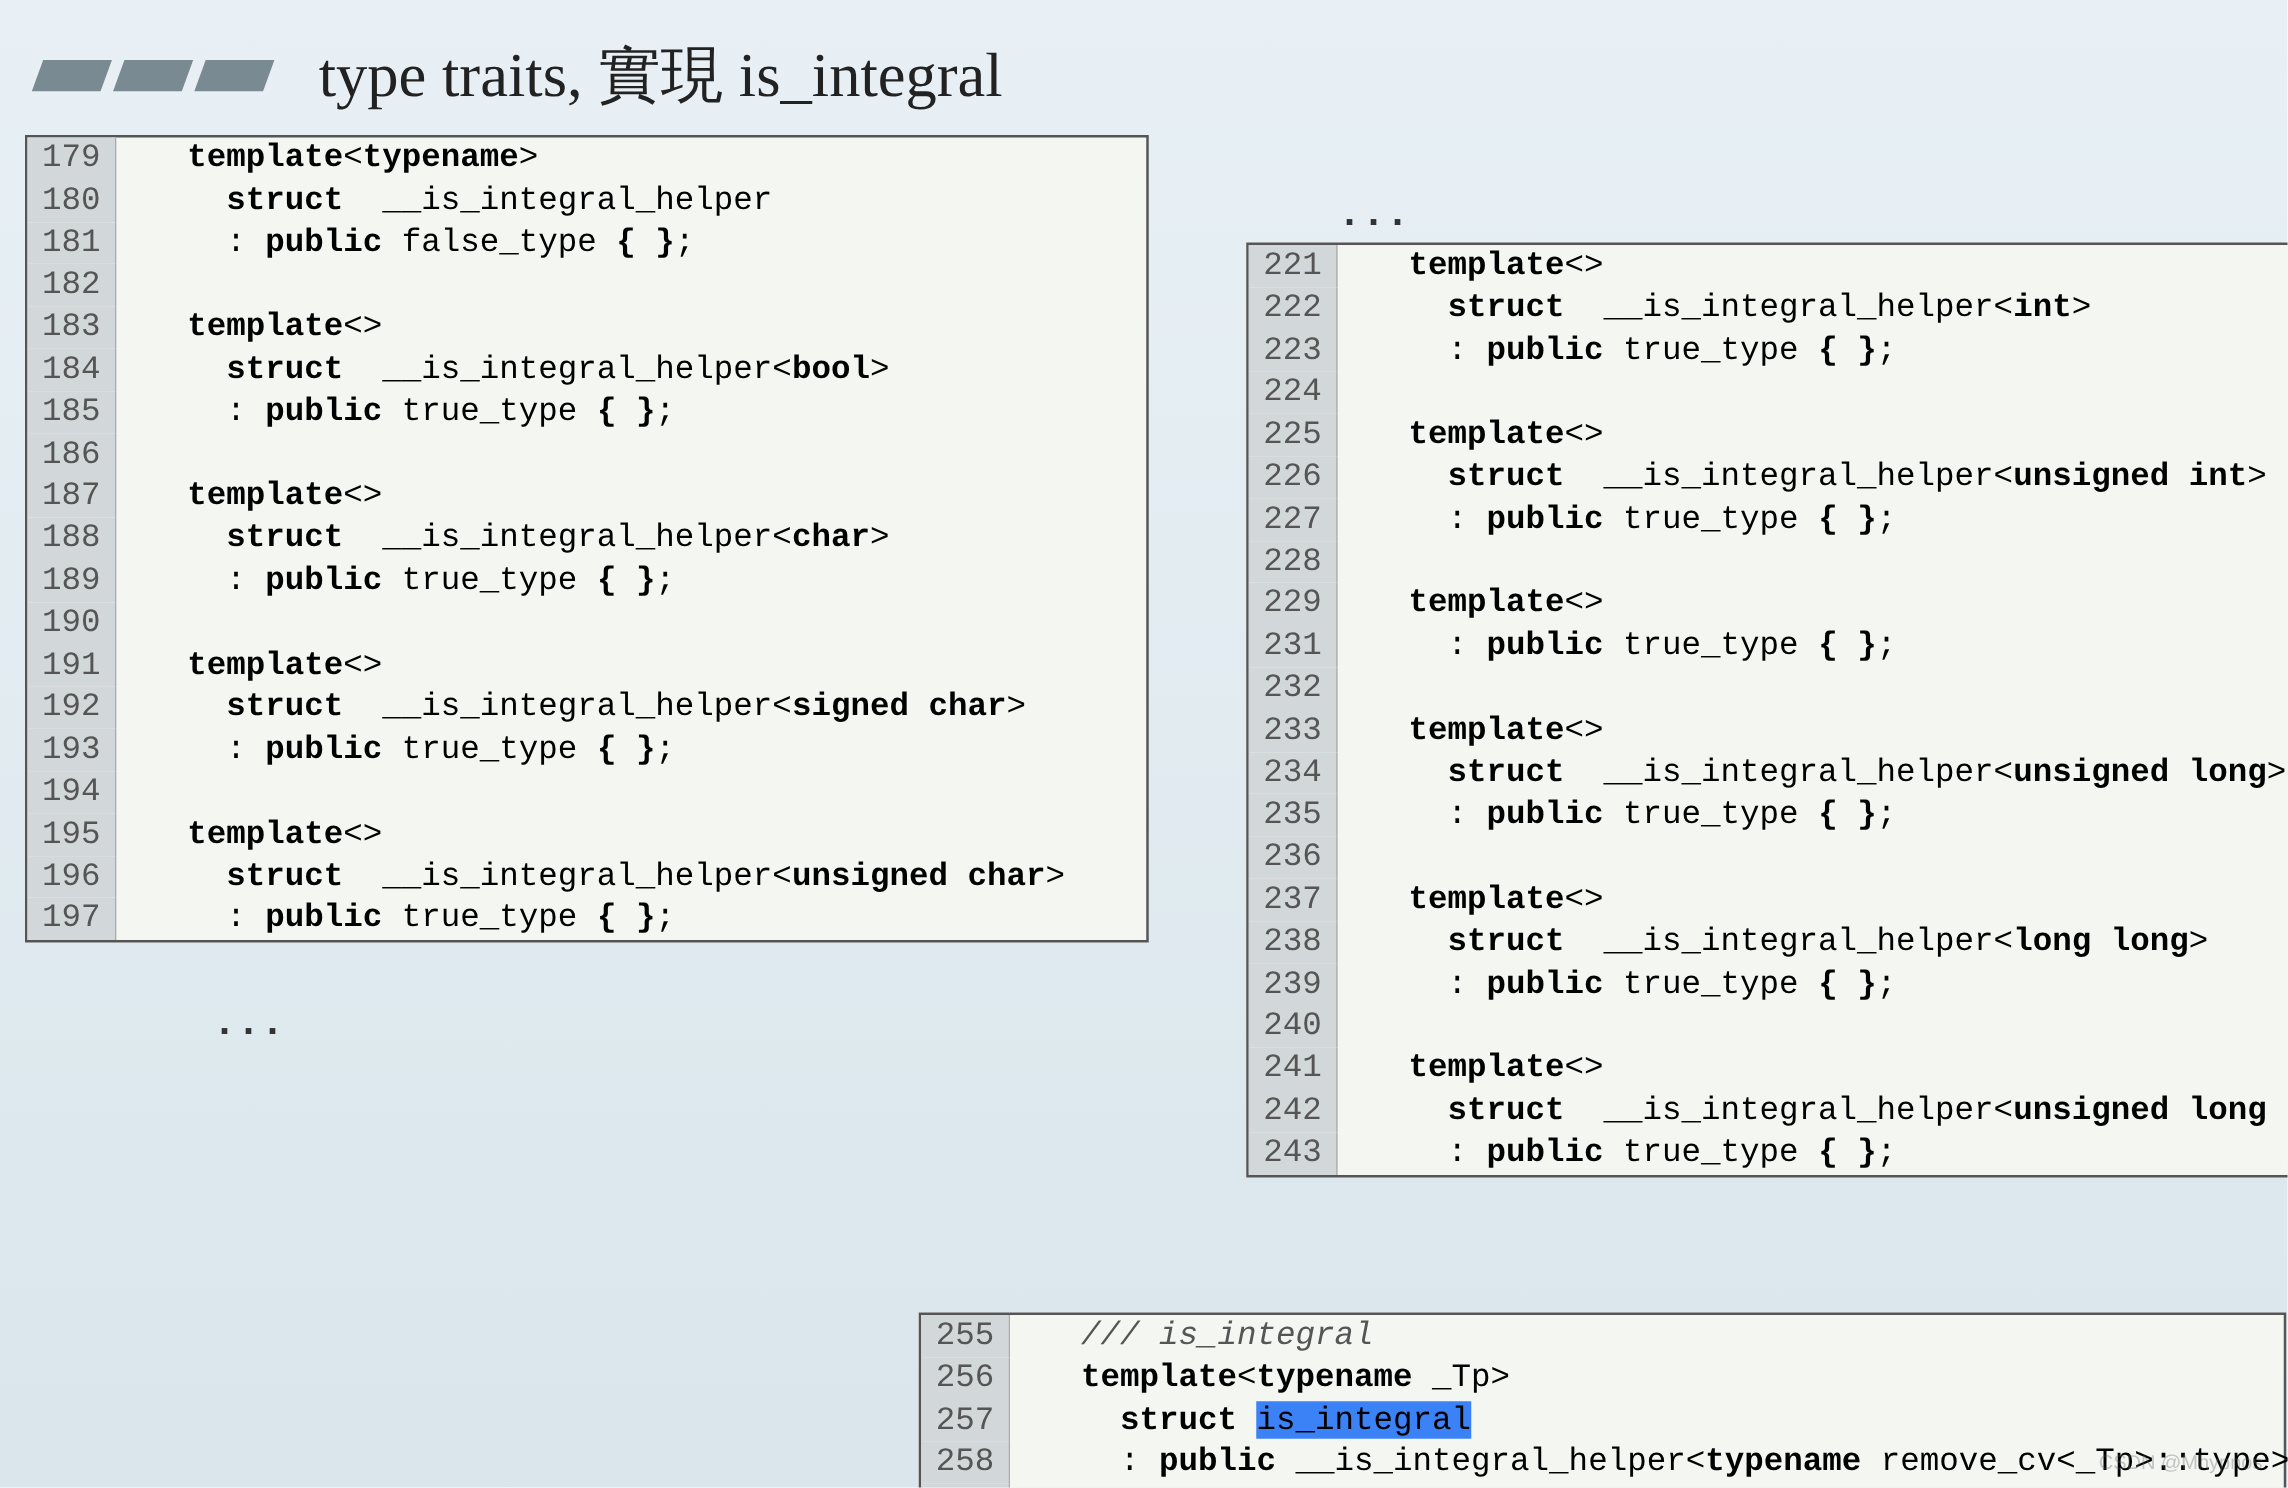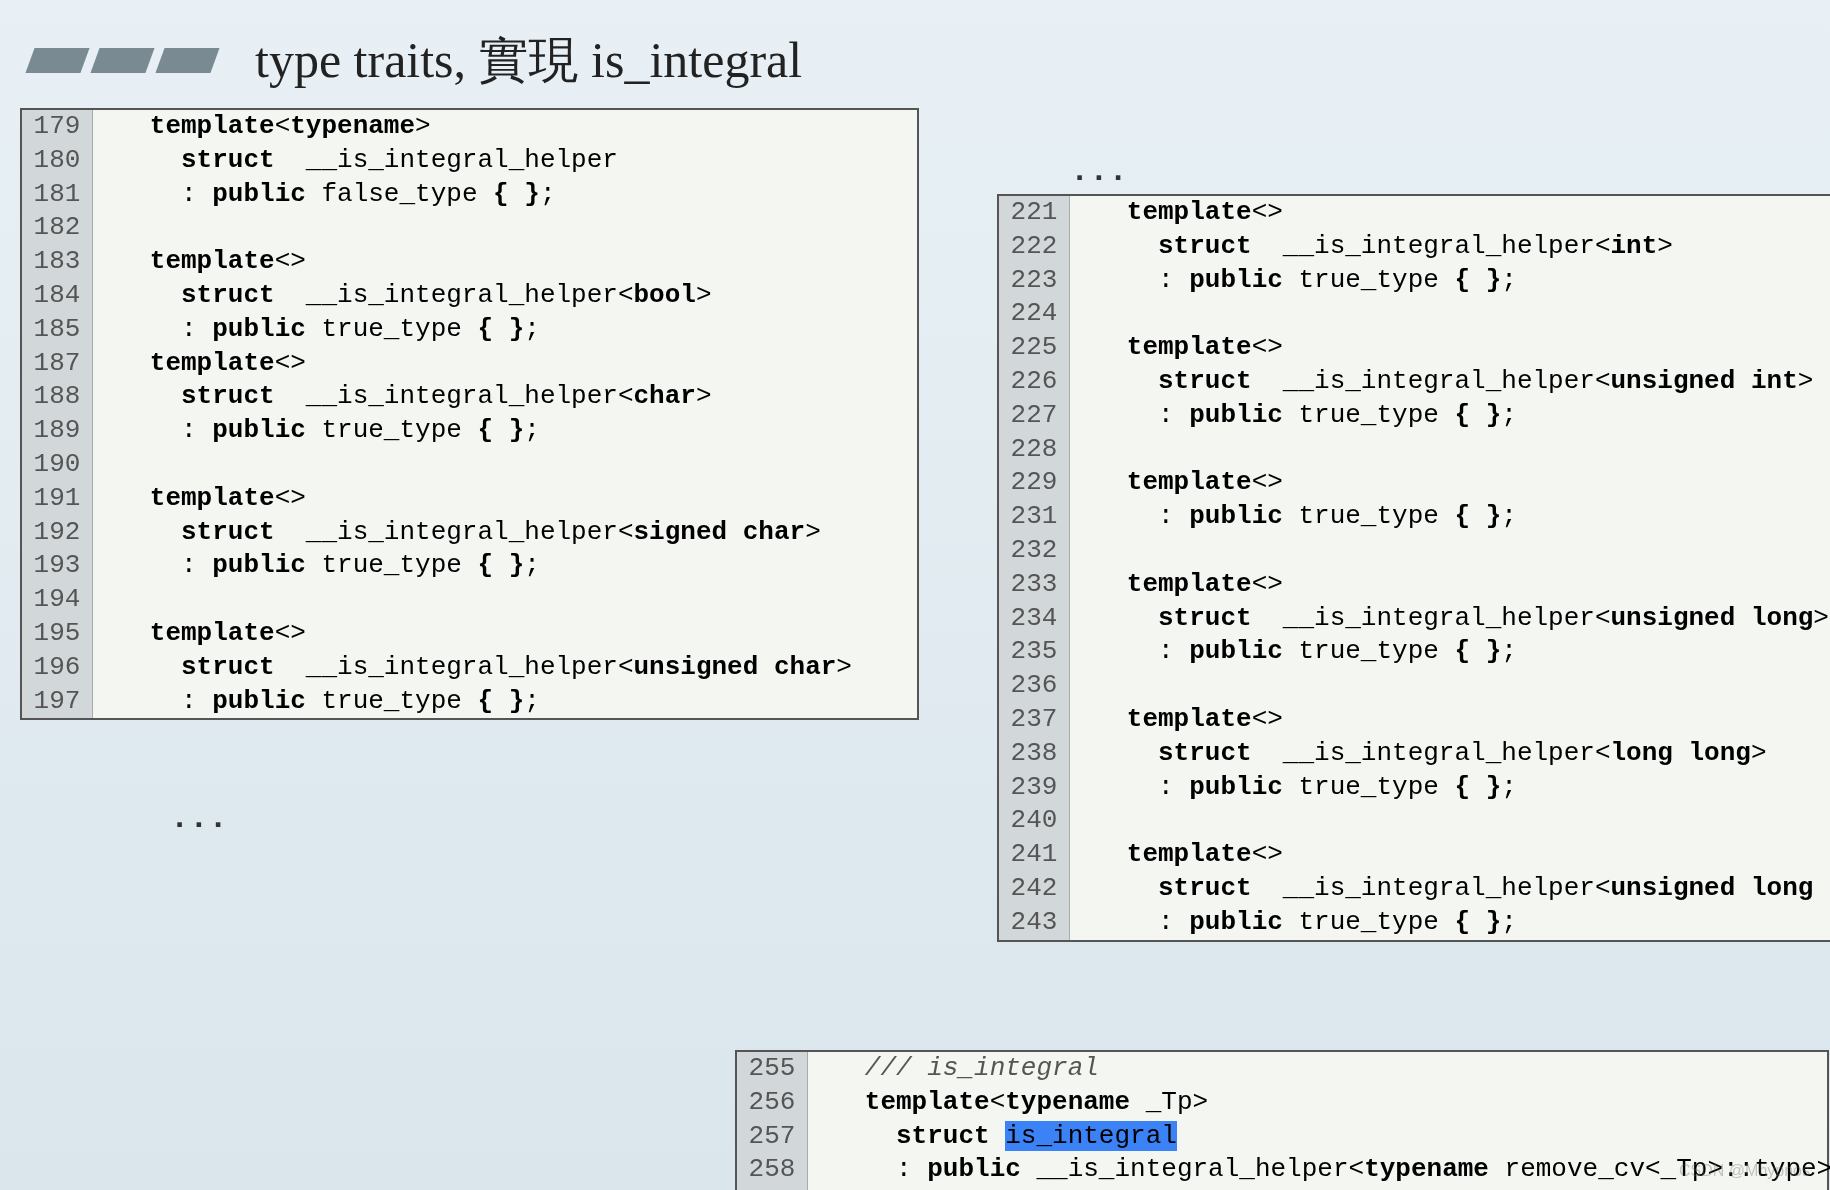--- a/index.html
+++ b/index.html
@@ -89,20 +89,21 @@
 </div>
 
 <div class="code-box box1" id="box1">
     <div class="code-row"><div class="ln">179</div><div class="code">   <span class="kw">template</span><span>&lt;</span><span class="kw">typename</span><span>&gt;</span></div></div>
     <div class="code-row"><div class="ln">180</div><div class="code">     <span class="kw">struct</span><span>  __is_integral_helper</span></div></div>
     <div class="code-row"><div class="ln">181</div><div class="code">     <span>: </span><span class="kw">public</span><span> false_type </span><span class="kw">{ }</span><span>;</span></div></div>
     <div class="code-row"><div class="ln">182</div><div class="code"></div></div>
     <div class="code-row"><div class="ln">183</div><div class="code">   <span class="kw">template</span><span>&lt;&gt;</span></div></div>
     <div class="code-row"><div class="ln">184</div><div class="code">     <span class="kw">struct</span><span>  __is_integral_helper&lt;</span><span class="kw">bool</span><span>&gt;</span></div></div>
     <div class="code-row"><div class="ln">185</div><div class="code">     <span>: </span><span class="kw">public</span><span> true_type </span><span class="kw">{ }</span><span>;</span></div></div>
+    <div class="code-row"><div class="ln">186</div><div class="code"></div></div>
     <div class="code-row"><div class="ln">187</div><div class="code">   <span class="kw">template</span><span>&lt;&gt;</span></div></div>
     <div class="code-row"><div class="ln">188</div><div class="code">     <span class="kw">struct</span><span>  __is_integral_helper&lt;</span><span class="kw">char</span><span>&gt;</span></div></div>
     <div class="code-row"><div class="ln">189</div><div class="code">     <span>: </span><span class="kw">public</span><span> true_type </span><span class="kw">{ }</span><span>;</span></div></div>
     <div class="code-row"><div class="ln">190</div><div class="code"></div></div>
     <div class="code-row"><div class="ln">191</div><div class="code">   <span class="kw">template</span><span>&lt;&gt;</span></div></div>
     <div class="code-row"><div class="ln">192</div><div class="code">     <span class="kw">struct</span><span>  __is_integral_helper&lt;</span><span class="kw">signed char</span><span>&gt;</span></div></div>
     <div class="code-row"><div class="ln">193</div><div class="code">     <span>: </span><span class="kw">public</span><span> true_type </span><span class="kw">{ }</span><span>;</span></div></div>
     <div class="code-row"><div class="ln">194</div><div class="code"></div></div>
     <div class="code-row"><div class="ln">195</div><div class="code">   <span class="kw">template</span><span>&lt;&gt;</span></div></div>
     <div class="code-row"><div class="ln">196</div><div class="code">     <span class="kw">struct</span><span>  __is_integral_helper&lt;</span><span class="kw">unsigned char</span><span>&gt;</span></div></div>

